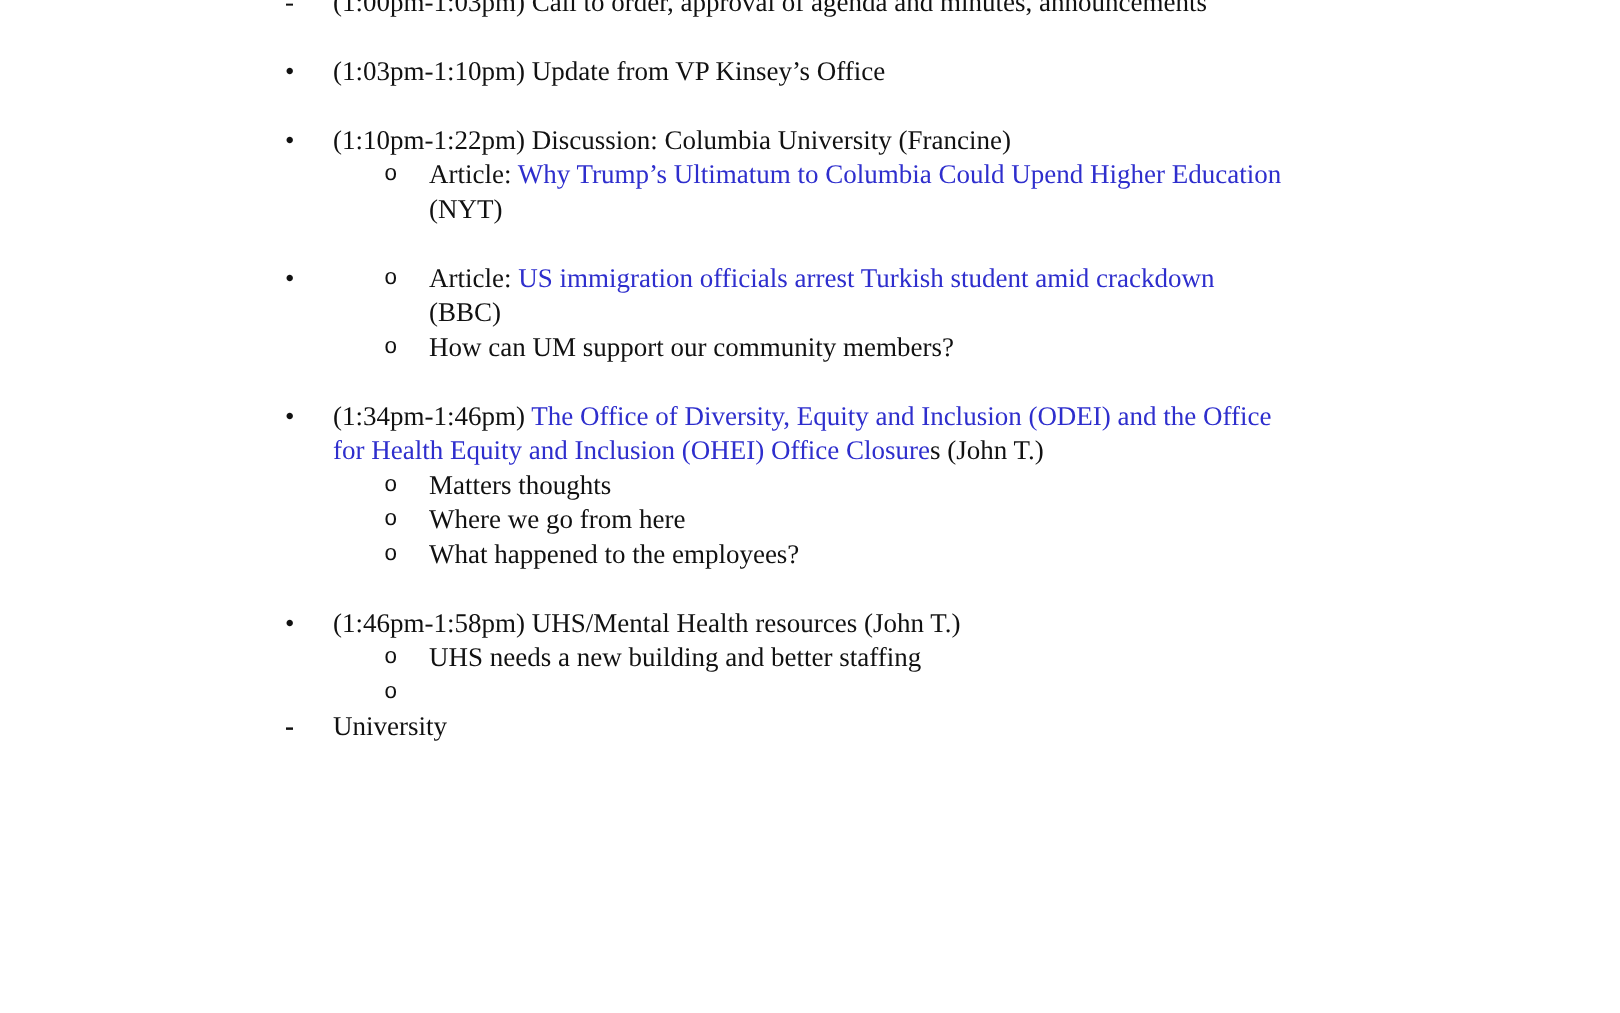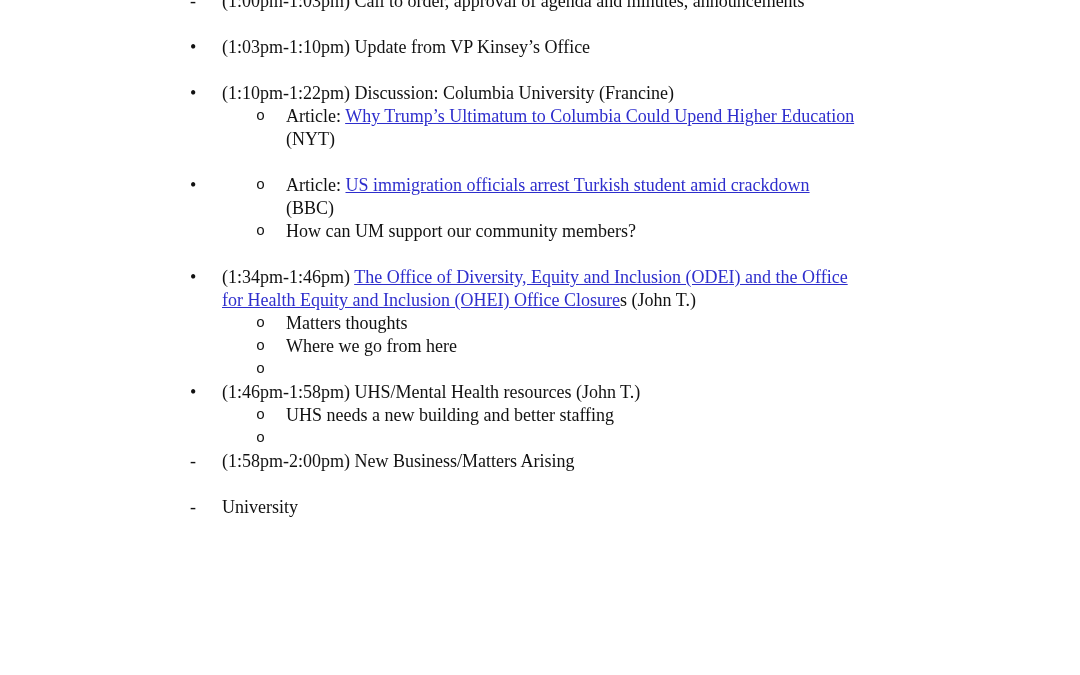--- a/index.html
+++ b/index.html
@@ -40,21 +40,20 @@
     position: absolute;
     left: 256px;
     top: 0;
     font-family: "Liberation Mono", "DejaVu Sans Mono", monospace;
     font-size: 15px;
     white-space: pre;
   }
   .run { color: #111111; }
   a.link {
     color: var(--link-color, #2e2ecd);
-    text-decoration: underline;
     cursor: pointer;
   }
 </style>
 </head>
 <body style="--link-color: #2e2ecd; color: rgb(17, 17, 17); background: rgb(255, 255, 255);">
 
 <div class="page">
     <div class="item">
       <div class="line l1"><span class="bullet">-</span><span class="run">(1:00pm-1:03pm) Call to order, approval of agenda and minutes, announcements</span></div>
     </div>
@@ -70,26 +69,26 @@
       <div class="line l1"><span class="bullet">•</span></div>
       <div class="line l2"><span class="sub-bullet">o</span><span class="run">Article: </span><a class="run link">US immigration officials arrest Turkish student amid crackdown</a></div>
       <div class="line l2"><span class="run">(BBC)</span></div>
       <div class="line l2"><span class="sub-bullet">o</span><span class="run">How can UM support our community members?</span></div>
     </div>
     <div class="item">
       <div class="line l1"><span class="bullet">•</span><span class="run">(1:34pm-1:46pm) </span><a class="run link">The Office of Diversity, Equity and Inclusion (ODEI) and the Office</a></div>
       <div class="line l1"><a class="run link">for Health Equity and Inclusion (OHEI) Office Closure</a><span class="run">s (John T.)</span></div>
       <div class="line l2"><span class="sub-bullet">o</span><span class="run">Matters thoughts</span></div>
       <div class="line l2"><span class="sub-bullet">o</span><span class="run">Where we go from here</span></div>
-      <div class="line l2"><span class="sub-bullet">o</span></div>
+      <div class="line l2"><span class="sub-bullet">o</span><span class="run">What happened to the employees?</span></div>
     </div>
     <div class="item">
       <div class="line l1"><span class="bullet">•</span><span class="run">(1:46pm-1:58pm) UHS/Mental Health resources (John T.)</span></div>
       <div class="line l2"><span class="sub-bullet">o</span><span class="run">UHS needs a new building and better staffing</span></div>
       <div class="line l2"><span class="sub-bullet">o</span></div>
     </div>
     <div class="item">
-      <div class="line l1"><span class="bullet">-</span><span class="run">(1:58pm-2:00pm) New Business/Matters Arising</span></div>
+      <div class="line l1"><span class="bullet">-</span></div>
     </div>
     <div class="item">
       <div class="line l1"><span class="bullet">-</span><span class="run">University</span></div>
     </div>
   </div>
 
 </body></html>

